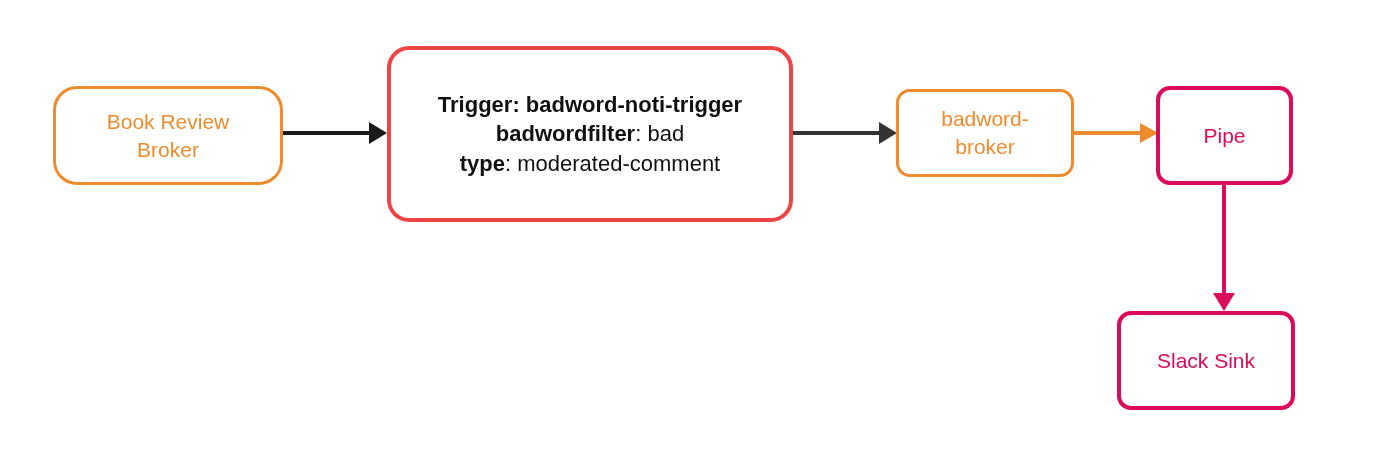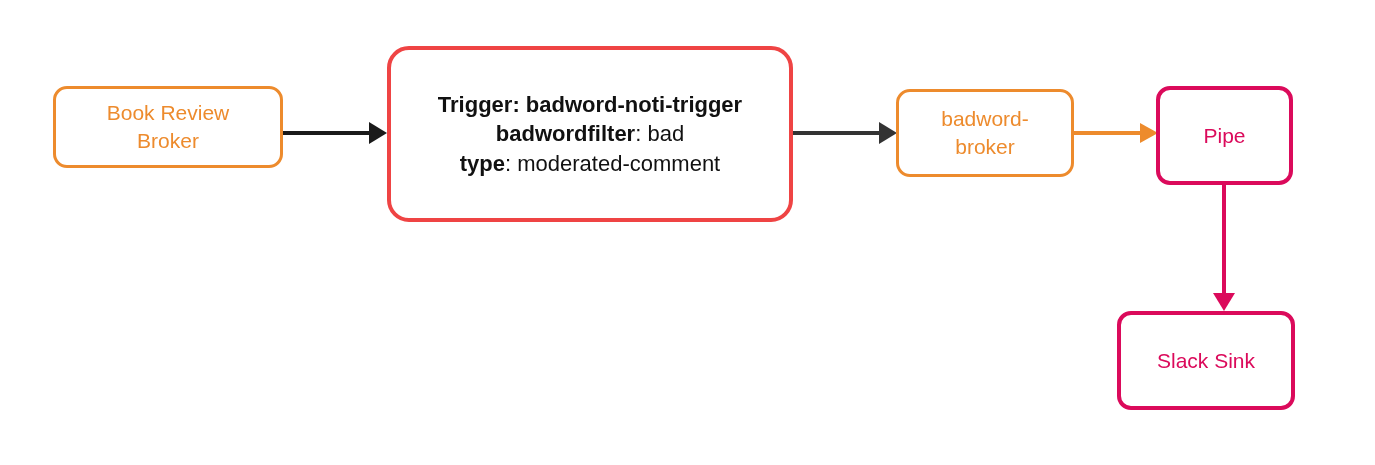--- a/index.html
+++ b/index.html
@@ -43,21 +43,21 @@
     font-size: 21px;
     font-weight: 400;
   }
   .node-black {
     border: 4px solid #ef4444;
     border-radius: 22px;
     color: #111111;
     font-size: 22px;
   }
 
-  #node-book-review-broker { left: 53px;   top: 86px;  width: 230px; height: 82px; }
+  #node-book-review-broker { left: 53px;   top: 86px;  width: 230px; height: 99px; border-radius: 24px; }
   #node-trigger            { left: 387px;  top: 46px;  width: 406px; height: 176px; }
   #node-badword-broker     { left: 896px;  top: 89px;  width: 178px; height: 88px; }
   #node-pipe               { left: 1156px; top: 86px;  width: 137px; height: 99px; }
   #node-slack-sink         { left: 1117px; top: 311px; width: 178px; height: 99px; }
 
   .trigger-lines {
     display: block;
     width: 100%;
     padding: 0 14px;
     box-sizing: border-box;

